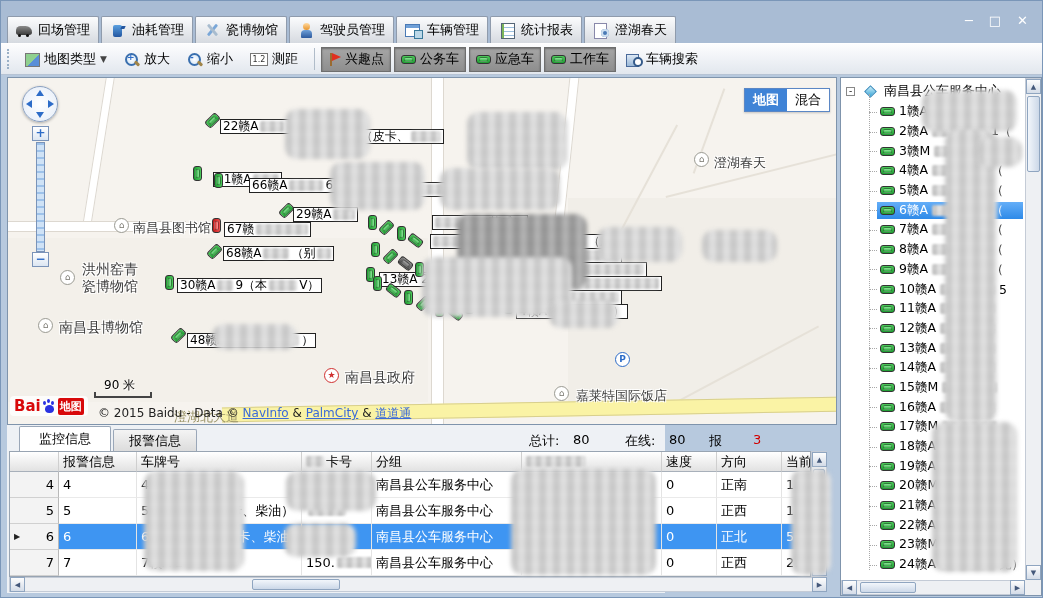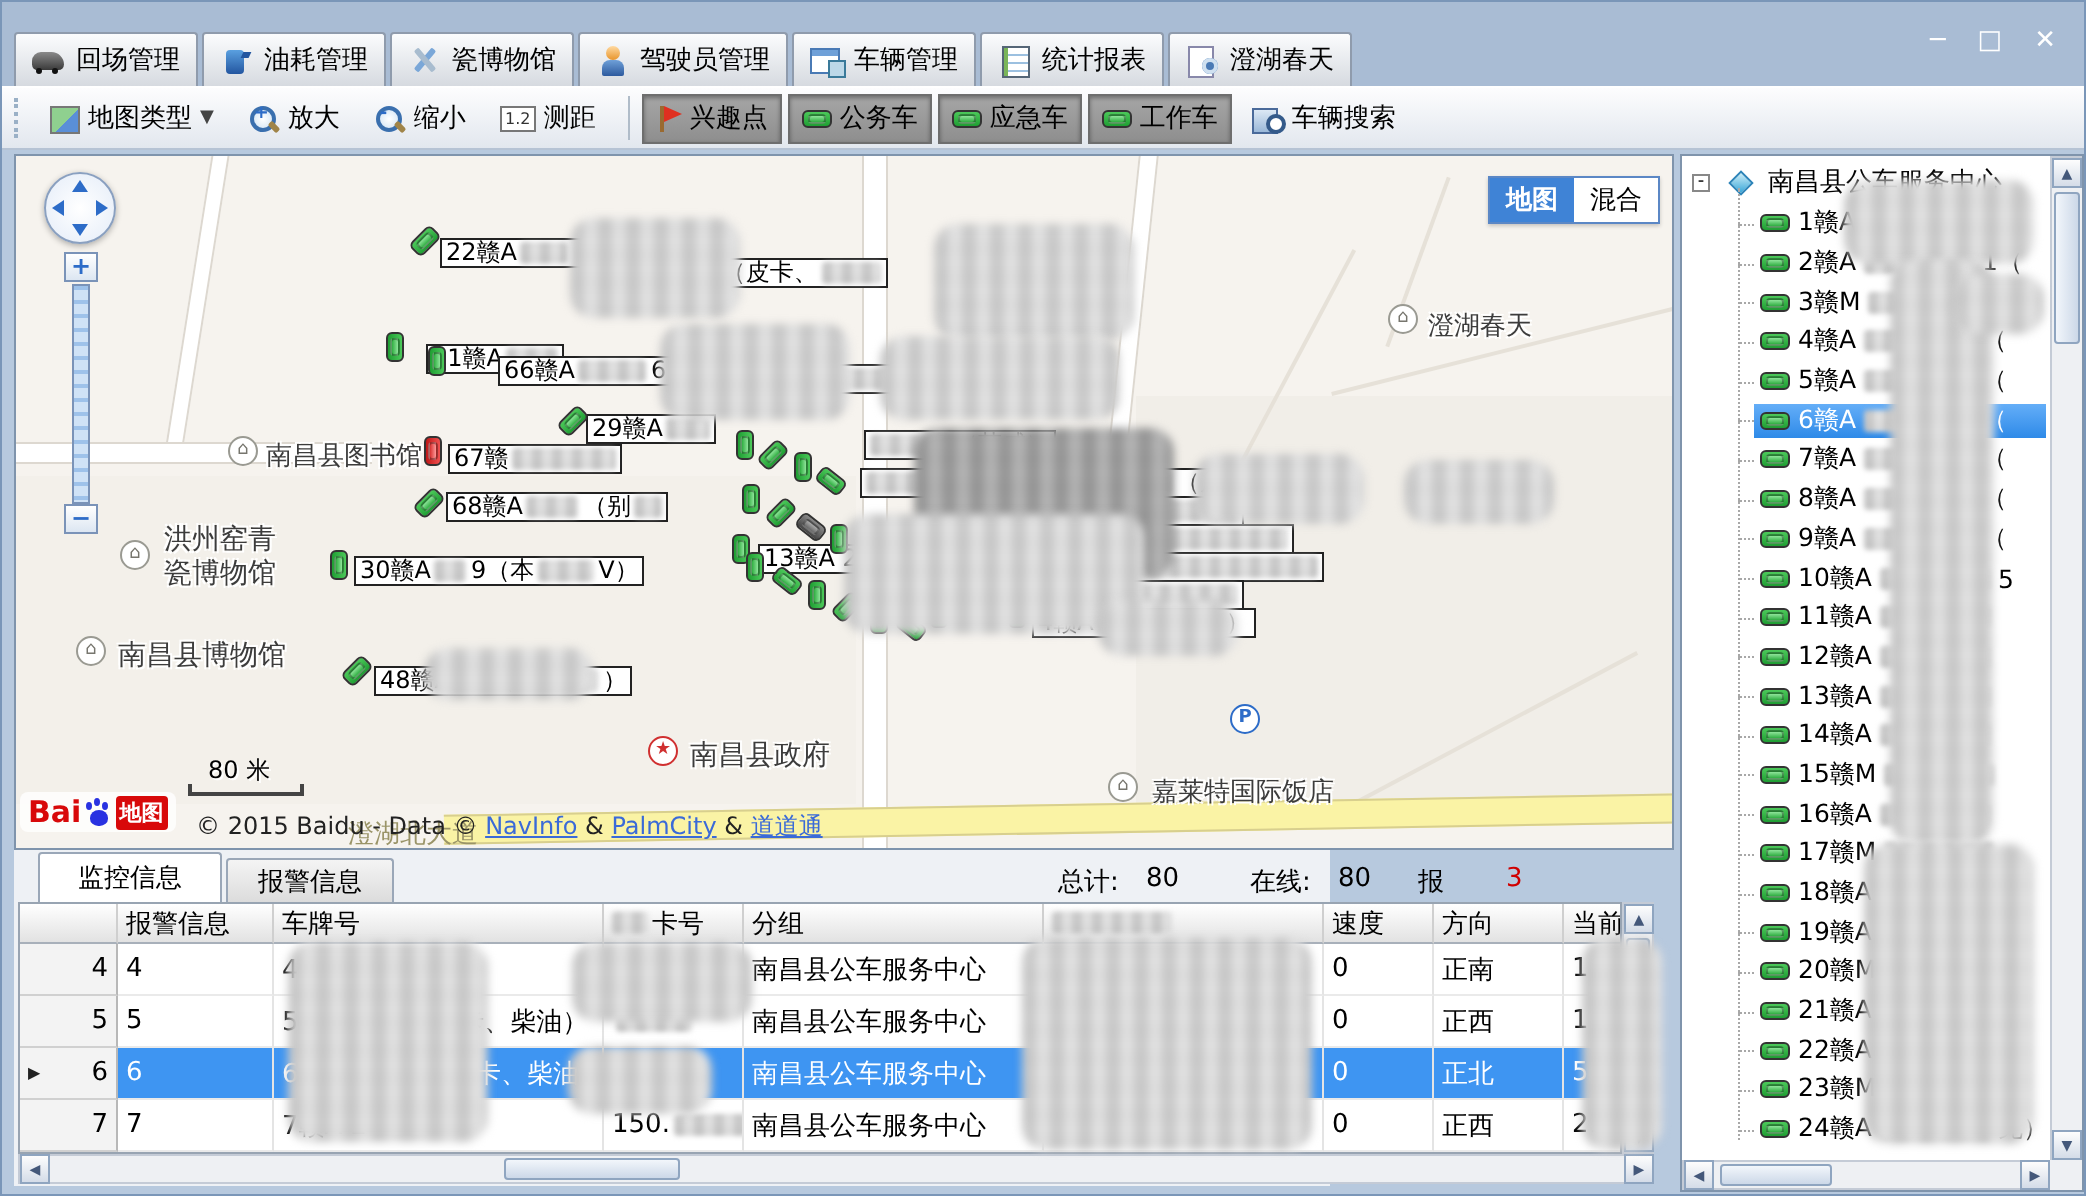--- a/index.html
+++ b/index.html
@@ -399,21 +399,21 @@
         <i class="w"></i>
         <i class="e"></i>
       </div>
     <div class="zbtn" style="left:24px;top:48px">+</div>
     <div class="ztrack"></div>
     <div class="zbtn" style="left:24px;top:174px">−</div>
     <div class="mtype">
       <span class="mt active">地图</span>
       <span class="mt">混合</span>
     </div>
-    <span class="scaletxt">80 米</span>
+    <span class="scaletxt">90 米</span>
     <div class="scalebar"></div>
     <div class="blogo">
       <span class="bai">Bai</span>
       <span class="paw"></span>
       <span class="bmap">地图</span>
     </div>
     <div class="attrib"><span>© 2015 Baidu - Data © </span><a>NavInfo</a><span> &amp; </span><a>PalmCity</a><span> &amp; </span><a>道道通</a></div>
   </div>
 
   <div class="bottom">

